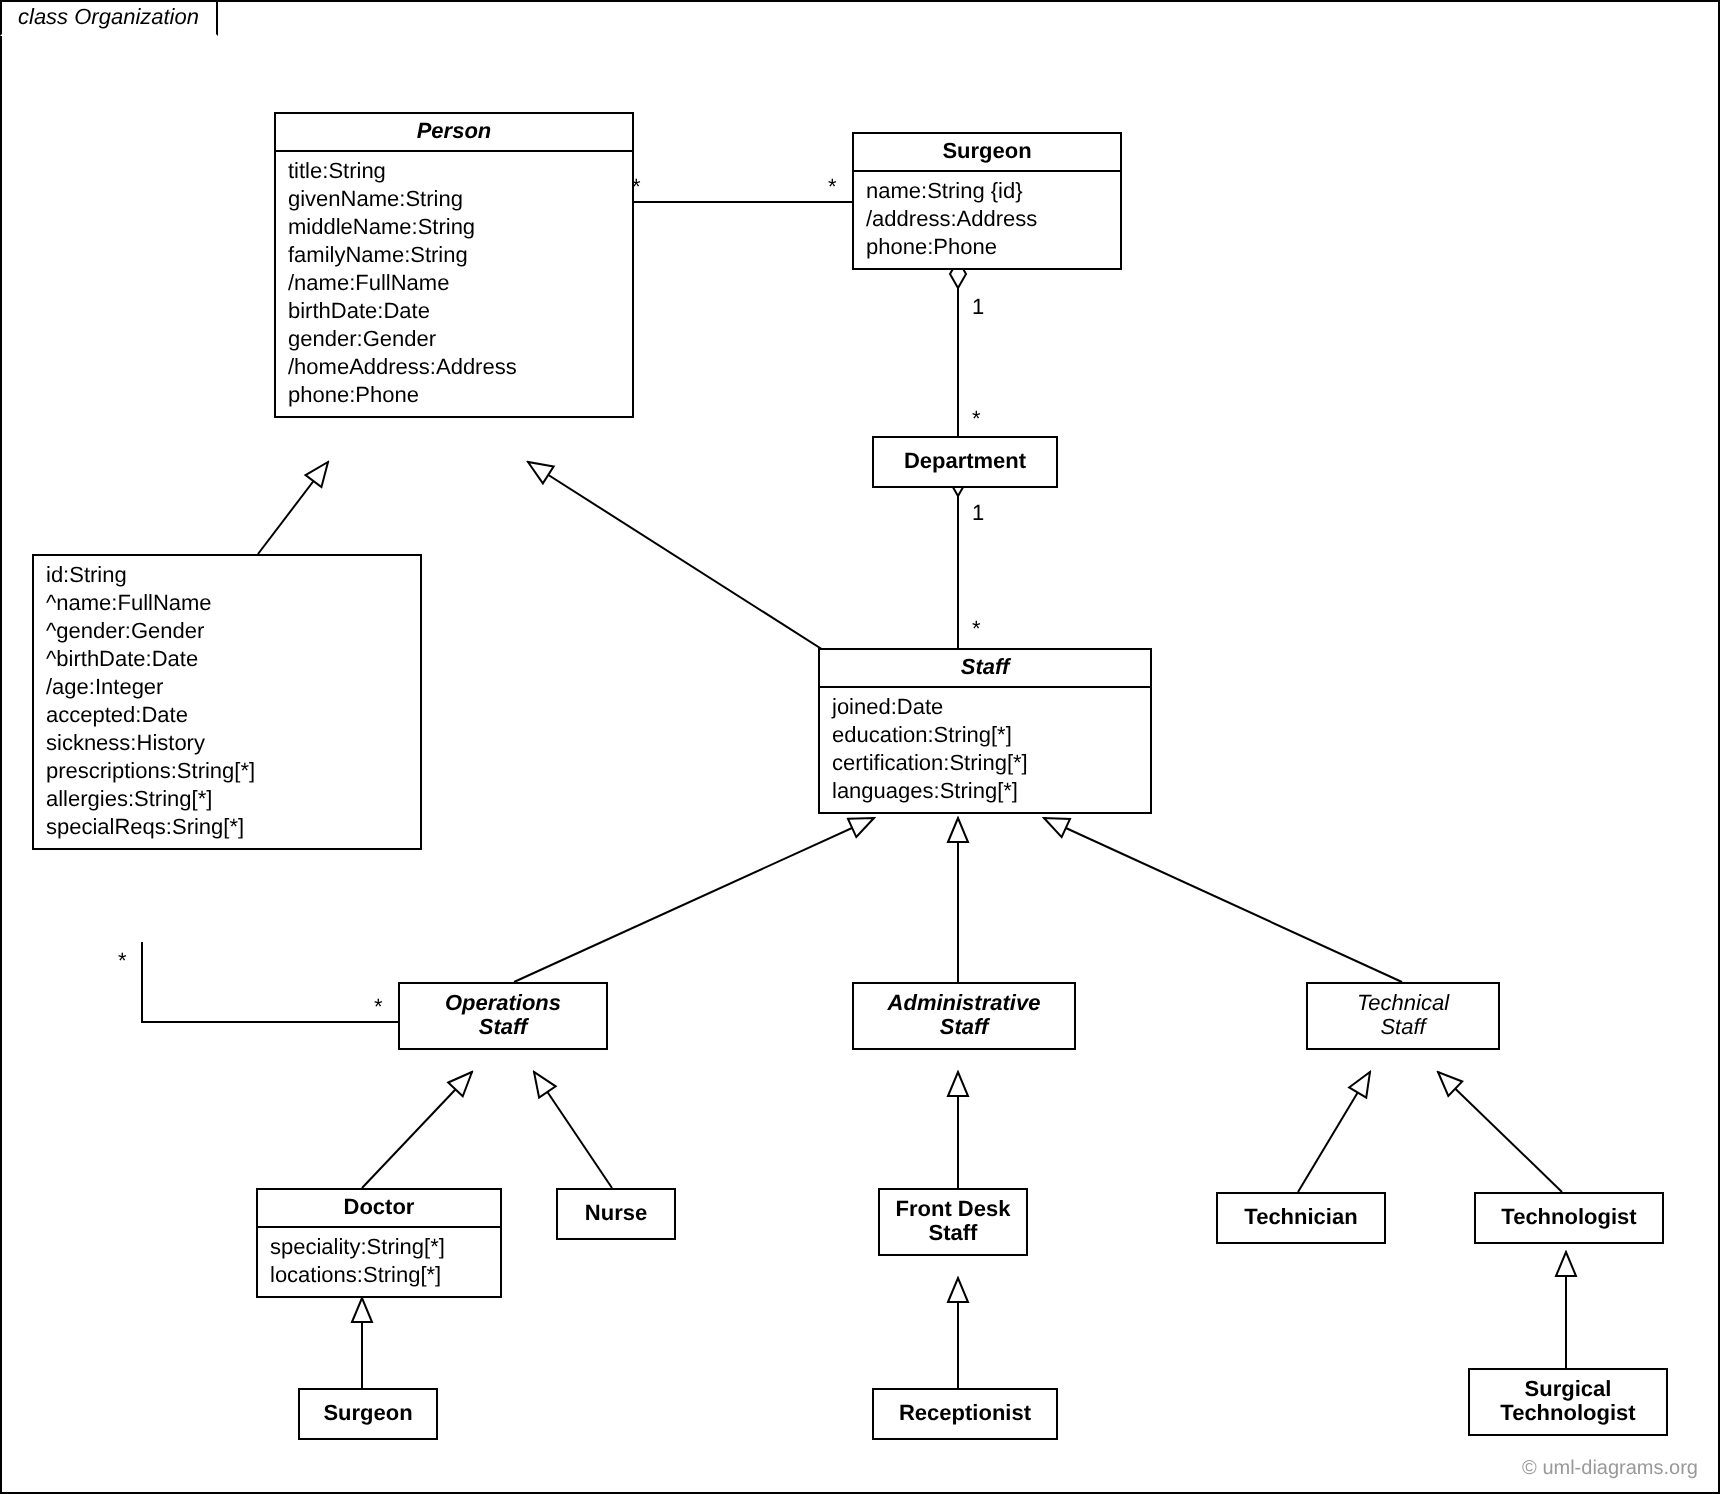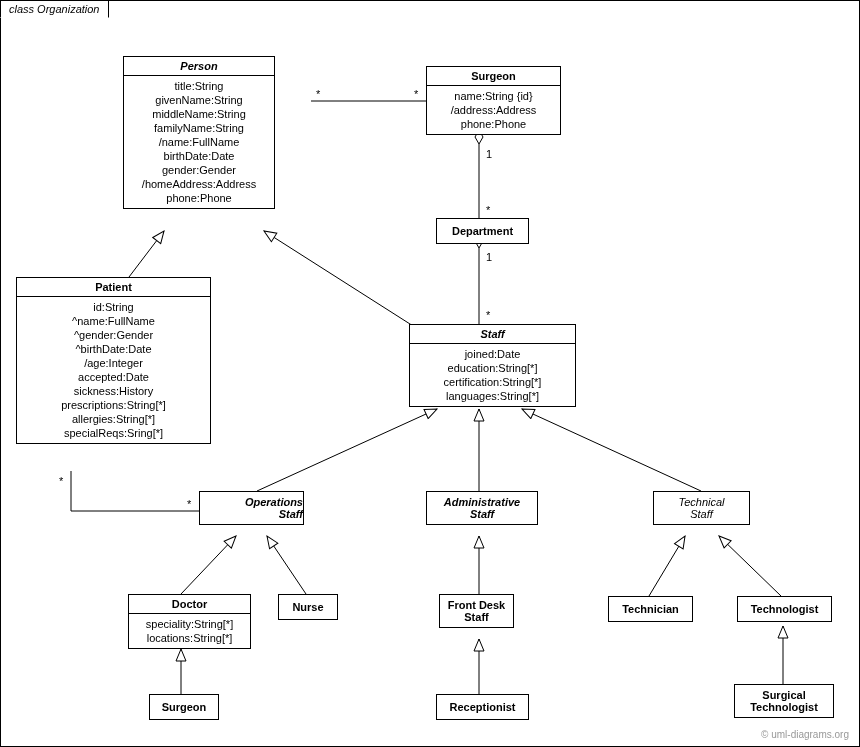--- a/index.html
+++ b/index.html
@@ -2,21 +2,21 @@
 <html><head>
 <meta charset="utf-8">
 <style>
 body{margin:0;font-family:Arial,sans-serif;font-size:11px;background:#fff}
 .frame{position:relative;width:860px;height:747px;border:1px solid #000;box-sizing:border-box}
 .tab{position:absolute;top:-1px;left:-1px;border:1px solid #000;border-bottom:1px solid #fff;padding:2px 8px;background:#fff;font-style:italic}
 .box{position:absolute;border:1px solid #000;background:#fff;box-sizing:border-box}
 .title{text-align:center;font-weight:bold;font-style:italic;padding:3px 0;border-bottom:1px solid #000}
 .title.plain{font-style:normal}
 .attrs{padding:3px 6px}
-.row{display:flex;justify-content:center;line-height:14px}
+.row{display:flex;justify-content:flex-start;line-height:14px}
 .lbl{position:absolute;font-size:11px;background:#fff}
 svg{position:absolute;top:0;left:0;pointer-events:none}
 .credit{position:absolute;right:10px;bottom:6px;color:#999;font-size:10px}
 </style>
 </head>
 <body>
 
 <div class="frame">
   <div class="tab"><span>class Organization</span></div>
 
@@ -63,21 +63,21 @@
 
   <span class="lbl" style="left:315px;top:87px">*</span>
   <span class="lbl" style="left:413px;top:87px">*</span>
   <span class="lbl" style="left:485px;top:147px">1</span>
   <span class="lbl" style="left:485px;top:203px">*</span>
   <span class="lbl" style="left:485px;top:250px">1</span>
   <span class="lbl" style="left:485px;top:308px">*</span>
   <span class="lbl" style="left:58px;top:474px">*</span>
   <span class="lbl" style="left:186px;top:497px">*</span>
 
-  <div class="box" style="left:122px;top:55px;width:152px">
+  <div class="box" style="left:136px;top:55px;width:180px">
     <div class="title">Person</div>
     <div class="attrs" id="attrs-person">
         <div class="row">
           <span>title:</span>
           <span>String</span>
         </div>
         <div class="row">
           <span>givenName:</span>
           <span>String</span>
         </div>
@@ -126,21 +126,20 @@
         <div class="row">
           <span>phone:</span>
           <span>Phone</span>
         </div>
       </div>
   </div>
 
   <div class="box" style="left:435px;top:217px;width:93px;padding:6px 0;text-align:center;font-weight:bold">Department</div>
 
   <div class="box" style="left:15px;top:276px;width:195px">
-    <div class="title plain">Patient</div>
     <div class="attrs" id="attrs-patient">
         <div class="row">
           <span>id:</span>
           <span>String</span>
         </div>
         <div class="row">
           <span>^name:</span>
           <span>FullName</span>
         </div>
         <div class="row">
@@ -193,21 +192,21 @@
           <span>certification:</span>
           <span>String[*]</span>
         </div>
         <div class="row">
           <span>languages:</span>
           <span>String[*]</span>
         </div>
       </div>
   </div>
 
-  <div class="box" style="left:198px;top:490px;width:105px;text-align:right;font-weight:bold;font-style:italic;padding:4px 0">
+  <div class="box" style="left:198px;top:490px;width:105px;text-align:center;font-weight:bold;font-style:italic;padding:4px 0">
     <span>Operations</span><br><span>Staff</span>
   </div>
   <div class="box" style="left:425px;top:490px;width:112px;text-align:center;font-weight:bold;font-style:italic;padding:4px 0">
     <span>Administrative</span><br><span>Staff</span>
   </div>
   <div class="box" style="left:652px;top:490px;width:97px;text-align:center;font-weight:normal;font-style:italic;padding:4px 0">
     <span>Technical</span><br><span>Staff</span>
   </div>
 
   <div class="box" style="left:127px;top:593px;width:123px">

